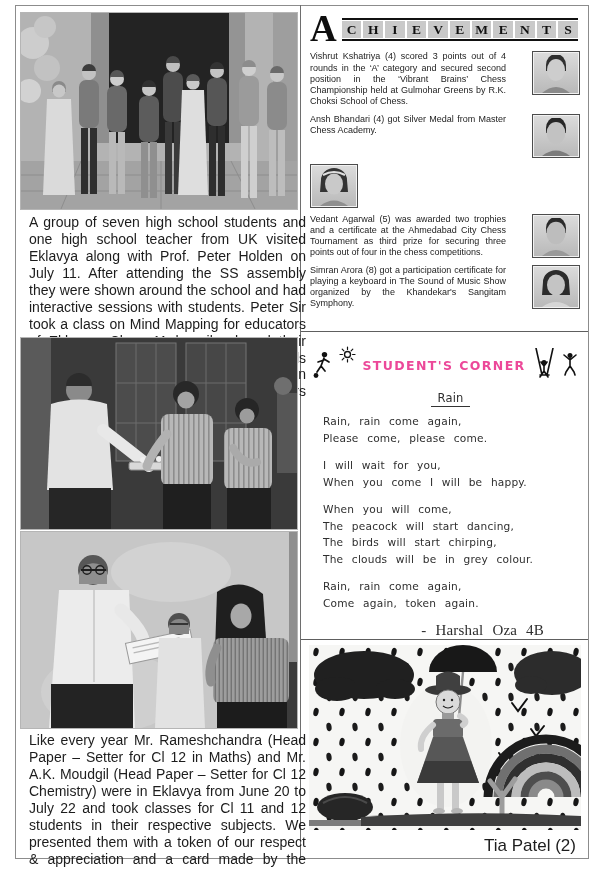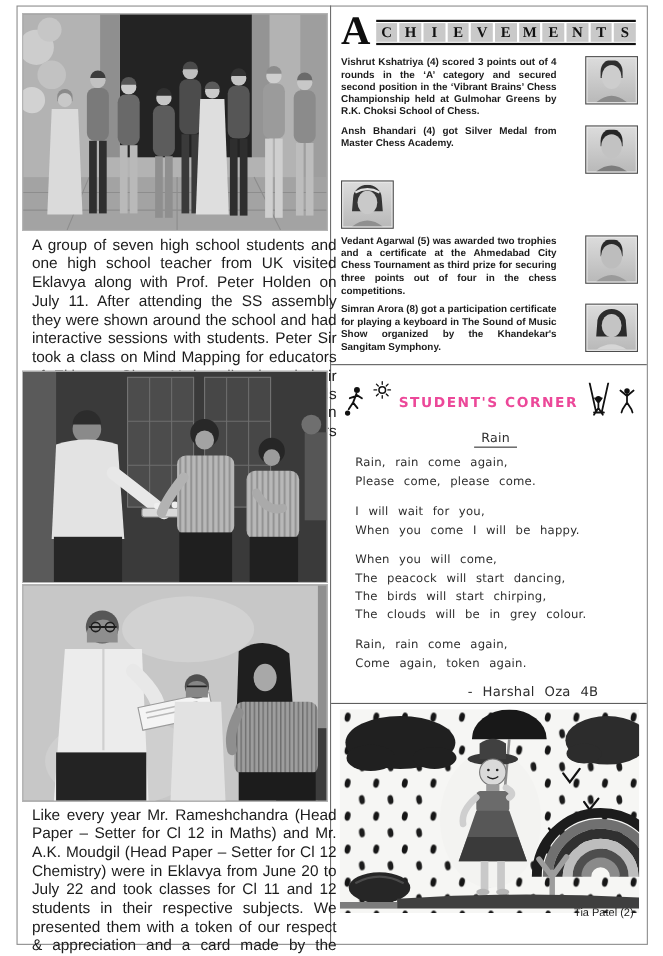--- a/index.html
+++ b/index.html
@@ -21,43 +21,43 @@
 
   
   .rightcol{position:absolute;left:301px;top:5px;width:287px;height:853px;box-sizing:border-box;}
   section{box-sizing:border-box;overflow:hidden;}
   .ach{height:327px;border-bottom:1px solid #5e5e5e;padding:7px 8px 0 9px;}
   .ach-head{display:flex;align-items:center;margin:2px 2px 7px 0;}
   .ach-A{font-family:"Liberation Serif",serif;font-weight:bold;font-size:37px;line-height:.82;color:#0e0e0e;margin-right:5px;}
   .ach-bar{flex:1;display:flex;gap:2px;border-top:2px solid #111;border-bottom:2px solid #111;padding:1px 0;}
   .ach-bar span{flex:1;text-align:center;background:#c9c9c9;color:#111;
         font-family:"Liberation Serif",serif;font-weight:bold;font-size:13.5px;line-height:17px;}
-  .ach-row{display:flex;gap:26px;align-items:flex-start;margin-bottom:6px;font-weight:bold;}
+  .ach-row{display:flex;gap:26px;align-items:flex-start;margin-bottom:6px;}
   .ach-text{flex:1;margin:0;text-align:justify;font-size:9px;line-height:1.25;color:#1c1c1c;}
   .thumb{width:46px;height:42px;flex:0 0 46px;border:1px solid #4c4c4c;background:linear-gradient(#dcdcdc,#b8b8b8);
         box-shadow:inset 0 0 0 1px #f2f2f2;overflow:hidden;}
   .thumb svg{display:block;margin:3px auto 0;}
 
   .corner{height:308px;border-bottom:1px solid #5e5e5e;padding:11px 10px 0;}
   .corner-head{display:flex;align-items:center;justify-content:center;gap:6px;height:44px;}
   .corner-title{font-family:"DejaVu Sans",sans-serif;font-weight:bold;font-size:12.5px;
         letter-spacing:1.4px;color:#ec4899;}
   .doodle{flex:0 0 auto;}
   .sun{margin-bottom:22px;}
   .poem{font-family:"DejaVu Sans",sans-serif;color:#2e2e2e;font-size:10.6px;
         letter-spacing:.2px;word-spacing:5px;padding-left:12px;}
   .poem-title-row{text-align:center;margin:4px 0 8px;}
   .poem-title{border-bottom:1.4px solid #333;padding:0 6px 1px;font-size:11.5px;}
   .stanza{margin-bottom:11px;}
   .pline{line-height:16.5px;}
-  .sig{text-align:right;padding-right:34px;font-size:12px;margin-top:2px;}
+  .sig{text-align:right;padding-right:34px;font-size:15px;margin-top:2px;font-family:Liberation Serif, serif;}
 
   .art{height:218px;padding:5px 6px 0 8px;position:relative;}
   .art svg{display:block;background:#f6f6f5;}
-  .caption{position:absolute;right:12px;bottom:22px;font-size:10px;color:#1d1d1d;}
+  .caption{position:absolute;right:12px;bottom:2px;font-size:17px;color:#1d1d1d;}
 </style>
 </head>
 <body>
 
 <div class="page">
   <div class="frame"></div>
   <div class="vdivider"></div>
 
   <div class="photo p1">
     <svg width="276" height="196" viewBox="0 0 276 196">

